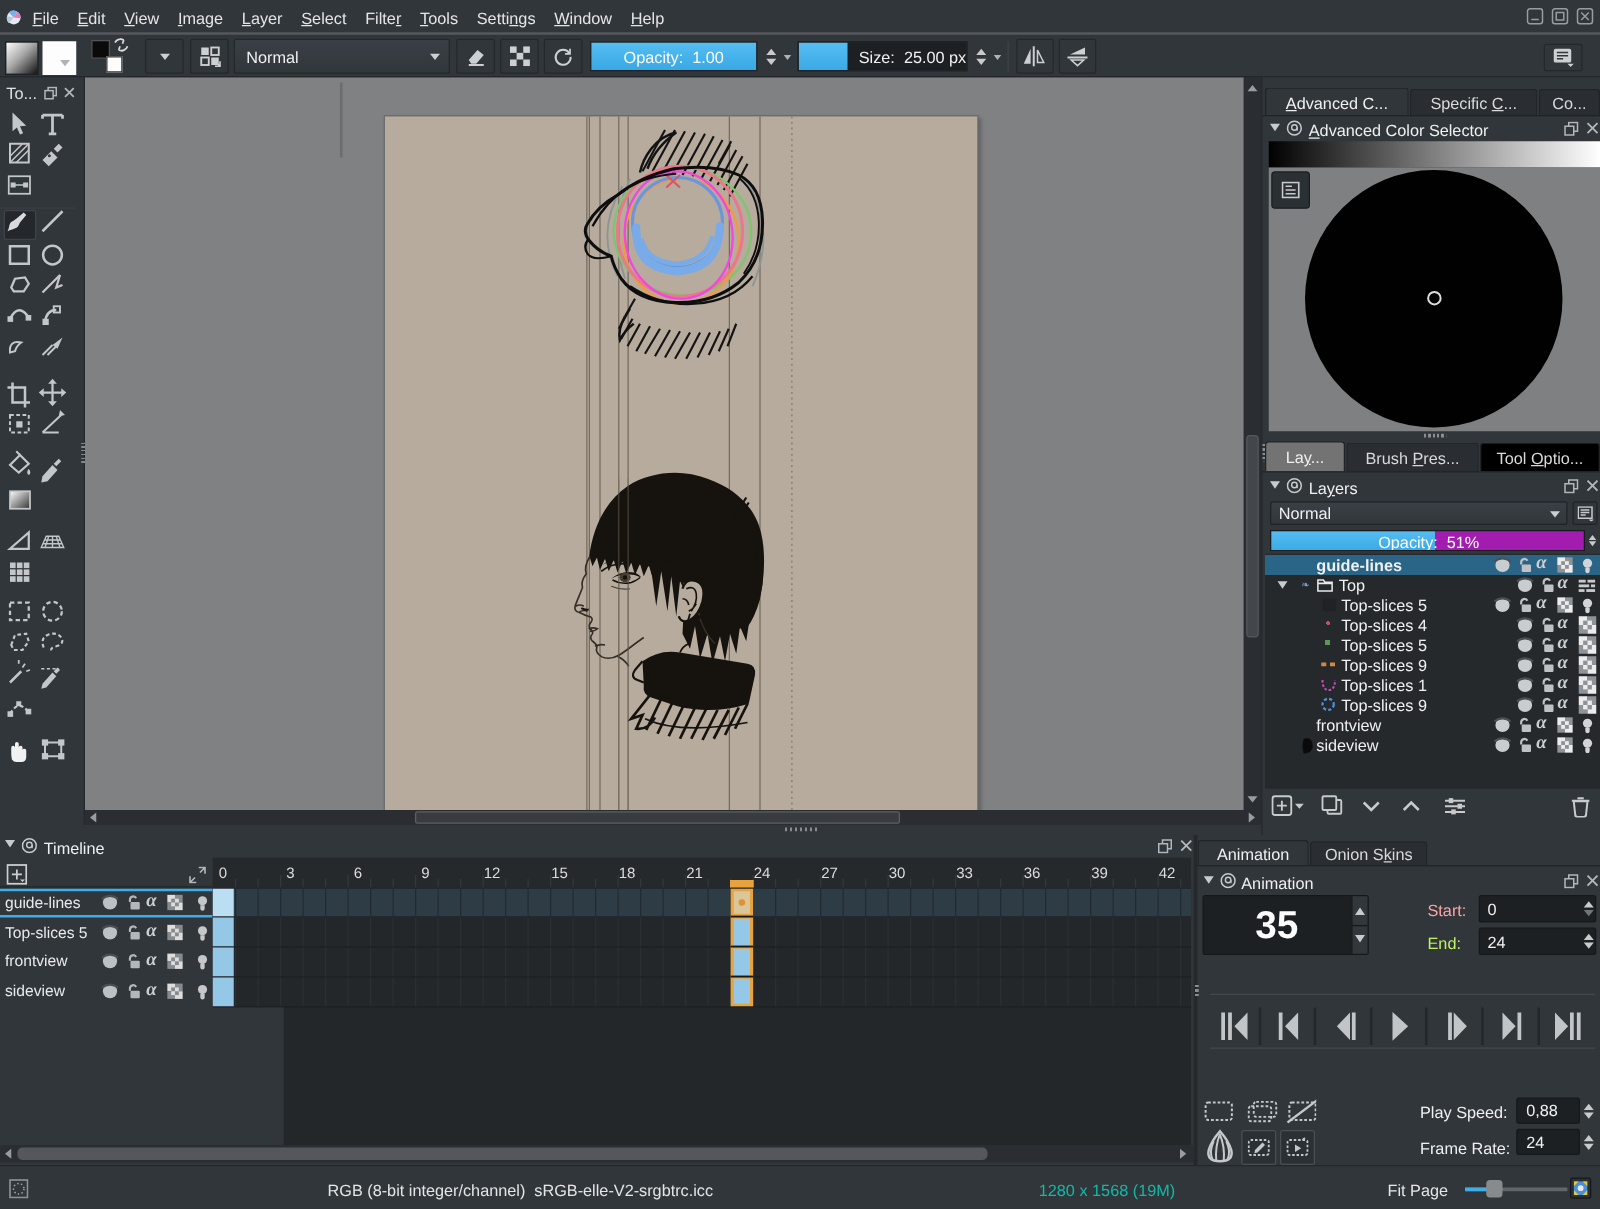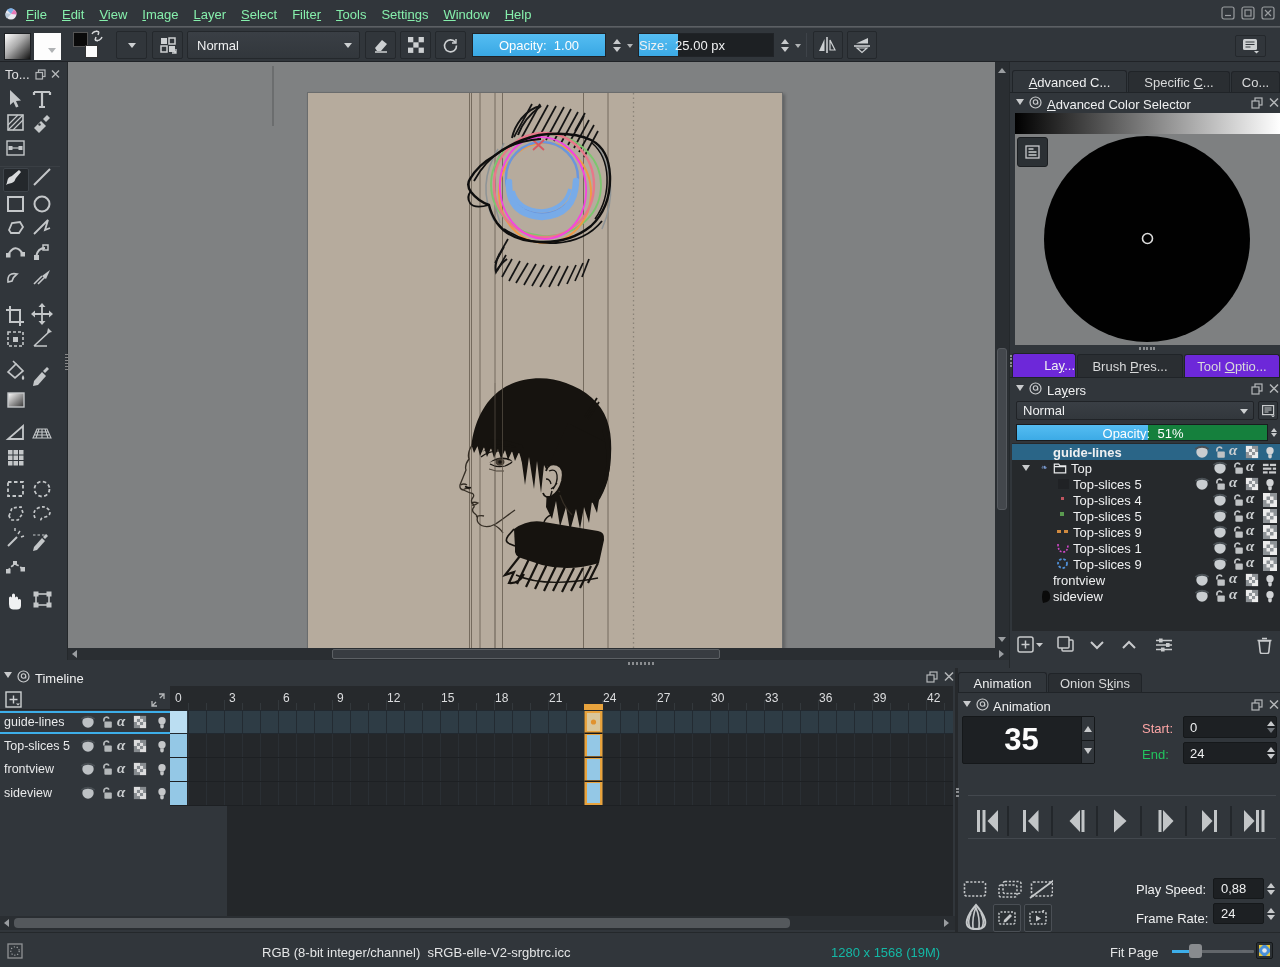--- a/index.html
+++ b/index.html
@@ -55,21 +55,21 @@
 </svg>
 
 <div class="a" style="left:0;top:0;width:1280px;height:27px;background:#31363b"></div>
 <div class="a" style="left:0;top:26px;width:1280px;height:2px;background:linear-gradient(#63676b,#44484d)"></div>
 <svg class="a" style="left:5px;top:8px" width="12" height="12" viewBox="0 0 12 12">
     <circle cx="6" cy="6" r="5.5" fill="#e8e8f0"></circle>
     <path d="M6,6 L2,2 A5.5,5.5 0 0 1 9,1.5 z" fill="#7ab0e8"></path>
     <path d="M6,6 L9,1.5 A5.5,5.5 0 0 1 11.5,6.5 z" fill="#e87ab8"></path>
     <path d="M6,6 L2,10.5 A5.5,5.5 0 0 1 .6,5 z" fill="#b8c8d8"></path>
   </svg>
-<div class="a" style="left:26px;top:7px;display:flex;gap:15px;color:#86efac;font-size:13px">
+<div class="a" style="left:26px;top:7px;display:flex;gap:15px;color:#e5e5e5;font-size:13px">
 <span><u>F</u>ile</span>
     <span><u>E</u>dit</span>
     <span><u>V</u>iew</span>
     <span><u>I</u>mage</span>
     <span><u>L</u>ayer</span>
     <span><u>S</u>elect</span>
     <span>Filte<u>r</u></span>
     <span><u>T</u>ools</span>
     <span>Setti<u>n</u>gs</span>
     <span><u>W</u>indow</span>
@@ -139,21 +139,21 @@
     </svg>
 </div>
 
 <div class="a" style="left:472px;top:33px;width:134px;height:24px;border:1px solid #202327;background:linear-gradient(#55bdf2,#39a8e4);display:flex;align-items:center;justify-content:center;color:#fdfdfd">Opacity:&nbsp; 1.00</div>
 <div class="spin" style="left:610px;top:33px;height:24px">
     <span class="up"></span>
     <span class="dn"></span>
   </div>
 <div class="a" style="left:627px;top:44px;border-left:3.5px solid transparent;border-right:3.5px solid transparent;border-top:4.5px solid #b0b3b5"></div>
 
-<div class="a" style="left:638px;top:33px;width:136px;height:24px;border:1px solid #202327;background:#1d2023;display:flex;align-items:center;justify-content:flex-start;color:#f0f1f2;overflow:hidden">
+<div class="a" style="left:638px;top:33px;width:136px;height:24px;border:1px solid #202327;background:#1d2023;display:flex;align-items:center;justify-content:flex-end;color:#f0f1f2;overflow:hidden">
 <div class="a" style="left:0;top:0;width:39px;height:24px;background:linear-gradient(#55bdf2,#39a8e4)"></div>
 <span style="position:relative">Size:&nbsp; 25.00 px</span>
   </div>
 <div class="spin" style="left:778px;top:33px;height:24px">
     <span class="up"></span>
     <span class="dn"></span>
   </div>
 <div class="a" style="left:795px;top:44px;border-left:3.5px solid transparent;border-right:3.5px solid transparent;border-top:4.5px solid #b0b3b5"></div>
 <div class="a" style="left:806px;top:33px;width:1px;height:24px;background:#3e4349"></div>
 
@@ -467,27 +467,27 @@
   </svg>
 <div class="a" style="left:1017px;top:137px;width:31px;height:30px;background:#2b3034;border:1px solid #1b1e21;border-radius:3px">
   <svg style="margin:7px 0 0 7px;display:block" width="15" height="14" viewBox="0 0 15 14" fill="none" stroke="#c8cacc" stroke-width="1.3">
       <rect x="1" y="1" width="13" height="12"></rect>
       <path d="M3.5,4 h5 M3.5,7 h8 M3.5,10 h8"></path>
     </svg>
 </div>
 <div class="a" style="left:1139px;top:347px;width:18px;height:3px;background:repeating-linear-gradient(90deg,#8a8d90 0 2px,transparent 2px 3.5px)"></div>
 <div class="a" style="left:1010px;top:355px;width:3px;height:14px;background:repeating-linear-gradient(#8a8d90 0 2px,transparent 2px 3.5px)"></div>
 
-<div class="a" style="left:1012px;top:353px;width:64px;height:24px;background:#6d28d9;border:1px solid #202428;border-bottom:none;border-radius:3px 3px 0 0;display:flex;align-items:center;justify-content:flex-end;color:#eff0f1">
+<div class="a" style="left:1012px;top:353px;width:64px;height:24px;background:#737373;border:1px solid #202428;border-bottom:none;border-radius:3px 3px 0 0;display:flex;align-items:center;justify-content:center;color:#eff0f1">
     <span>La<u>y</u>...</span>
   </div>
 <div class="a" style="left:1077px;top:354px;width:106px;height:23px;background:#2a2e32;border:1px solid #202428;border-bottom:none;border-radius:3px 3px 0 0;display:flex;align-items:center;justify-content:center;color:#d8d9da">
     <span>Brush <u>P</u>res...</span>
   </div>
-<div class="a" style="left:1184px;top:354px;width:96px;height:23px;background:#6d28d9;border:1px solid #202428;border-bottom:none;border-radius:3px 3px 0 0;display:flex;align-items:center;justify-content:center;color:#d8d9da">
+<div class="a" style="left:1184px;top:354px;width:96px;height:23px;background:#000000;border:1px solid #202428;border-bottom:none;border-radius:3px 3px 0 0;display:flex;align-items:center;justify-content:center;color:#d8d9da">
     <span>Tool <u>O</u>ptio...</span>
   </div>
 <div class="a" style="left:1010px;top:377px;width:270px;height:1px;background:#202428"></div>
 
 <div class="a" style="left:1016px;top:385px;border-left:4.5px solid transparent;border-right:4.5px solid transparent;border-top:6px solid #c8cacc"></div>
 <svg class="a" style="left:1029px;top:382px" width="13" height="13" viewBox="0 0 13 13" fill="none" stroke="#c8cacc">
     <circle cx="6.5" cy="6.5" r="5.5" stroke-width="1.2"></circle>
     <circle cx="6.5" cy="6" r="2.2" stroke-width="1.1"></circle>
     <path d="M8.7,6 v2.5" stroke-width="1.1"></path>
   </svg>
@@ -501,21 +501,21 @@
 <div class="a" style="left:1016px;top:401px;width:238px;height:19px;background:linear-gradient(#3a3f45,#32373c);border:1px solid #202327;border-radius:2px;display:flex;align-items:center;padding-left:6px;color:#eff0f1">Normal</div>
 <div class="a" style="left:1240px;top:409px;border-left:4px solid transparent;border-right:4px solid transparent;border-top:5px solid #cdd0d2"></div>
 <div class="a" style="left:1258px;top:401px;width:20px;height:19px;background:#31363b;border:1px solid #202327;border-radius:2px">
   <svg style="margin:3px 0 0 3px;display:block" width="13" height="12" viewBox="0 0 13 12" fill="none" stroke="#c8cacc" stroke-width="1.2">
       <rect x="0.6" y="0.6" width="11" height="9"></rect>
       <path d="M2.5,3 h7 M2.5,5 h7 M2.5,7 h4"></path>
       <path d="M9,10.5 l2,2 l2,-2" fill="#c8cacc" stroke="none"></path>
     </svg>
 </div>
 
-<div class="a" style="left:1016px;top:424px;width:252px;height:17px;background:#15803d;border:1px solid #191c1f;overflow:hidden">
+<div class="a" style="left:1016px;top:424px;width:252px;height:17px;background:#a21caf;border:1px solid #191c1f;overflow:hidden">
   <div class="a" style="left:0;top:0;width:131px;height:17px;background:linear-gradient(#55bdf2,#39a8e4)"></div>
   <div class="a" style="left:0;top:0;width:252px;height:17px;display:flex;align-items:center;justify-content:center;color:#fdfdfd">Opacity:&nbsp; 51%</div>
 </div>
 <div class="spin" style="left:1267px;top:424px;height:17px;gap:1px">
     <span class="up" style="border-left-width:3.5px;border-right-width:3.5px;border-bottom-width:4.5px"></span>
     <span class="dn" style="border-left-width:3.5px;border-right-width:3.5px;border-top-width:4.5px"></span>
   </div>
 
 <div class="a" style="left:1012px;top:443px;width:268px;height:188px;background:#26292c"></div>
 <style>
@@ -896,21 +896,21 @@
 <div class="a" style="left:1083.5px;top:726px;border-left:4px solid transparent;border-right:4px solid transparent;border-bottom:6px solid #c8cacc"></div>
 <div class="a" style="left:1083.5px;top:748px;border-left:4px solid transparent;border-right:4px solid transparent;border-top:6px solid #c8cacc"></div>
 <div class="a" style="left:1081px;top:739.5px;width:13px;height:1px;background:#15181a"></div>
 
 <div class="a" style="left:1142px;top:721px;color:#fca5a5">Start:</div>
 <div class="a" style="left:1183px;top:716px;width:94px;height:22px;background:#1d2023;border:1px solid #15181a;border-radius:2px;display:flex;align-items:center;padding-left:6px;color:#eff0f1">0</div>
 <div class="spin" style="left:1264px;top:716px;height:22px;gap:2px">
     <span class="up" style="border-bottom-color:#c8cacc"></span>
     <span class="dn" style="border-top-color:#70757a"></span>
   </div>
-<div class="a" style="left:1142px;top:747px;color:#22c55e">End:</div>
+<div class="a" style="left:1142px;top:747px;color:#bef264">End:</div>
 <div class="a" style="left:1183px;top:742px;width:94px;height:22px;background:#1d2023;border:1px solid #15181a;border-radius:2px;display:flex;align-items:center;padding-left:6px;color:#eff0f1">24</div>
 <div class="spin" style="left:1264px;top:742px;height:22px;gap:2px">
     <span class="up"></span>
     <span class="dn"></span>
   </div>
 <div class="a" style="left:956px;top:788px;width:3px;height:10px;background:repeating-linear-gradient(#8a8d90 0 2px,transparent 2px 3.5px)"></div>
 <div class="a" style="left:968px;top:795px;width:308px;height:1px;background:#43484e"></div>
 
 <svg class="a" style="left:958px;top:800px" width="322" height="40" viewBox="0 0 322 40">
   <g stroke="#23272b" stroke-width="2">

